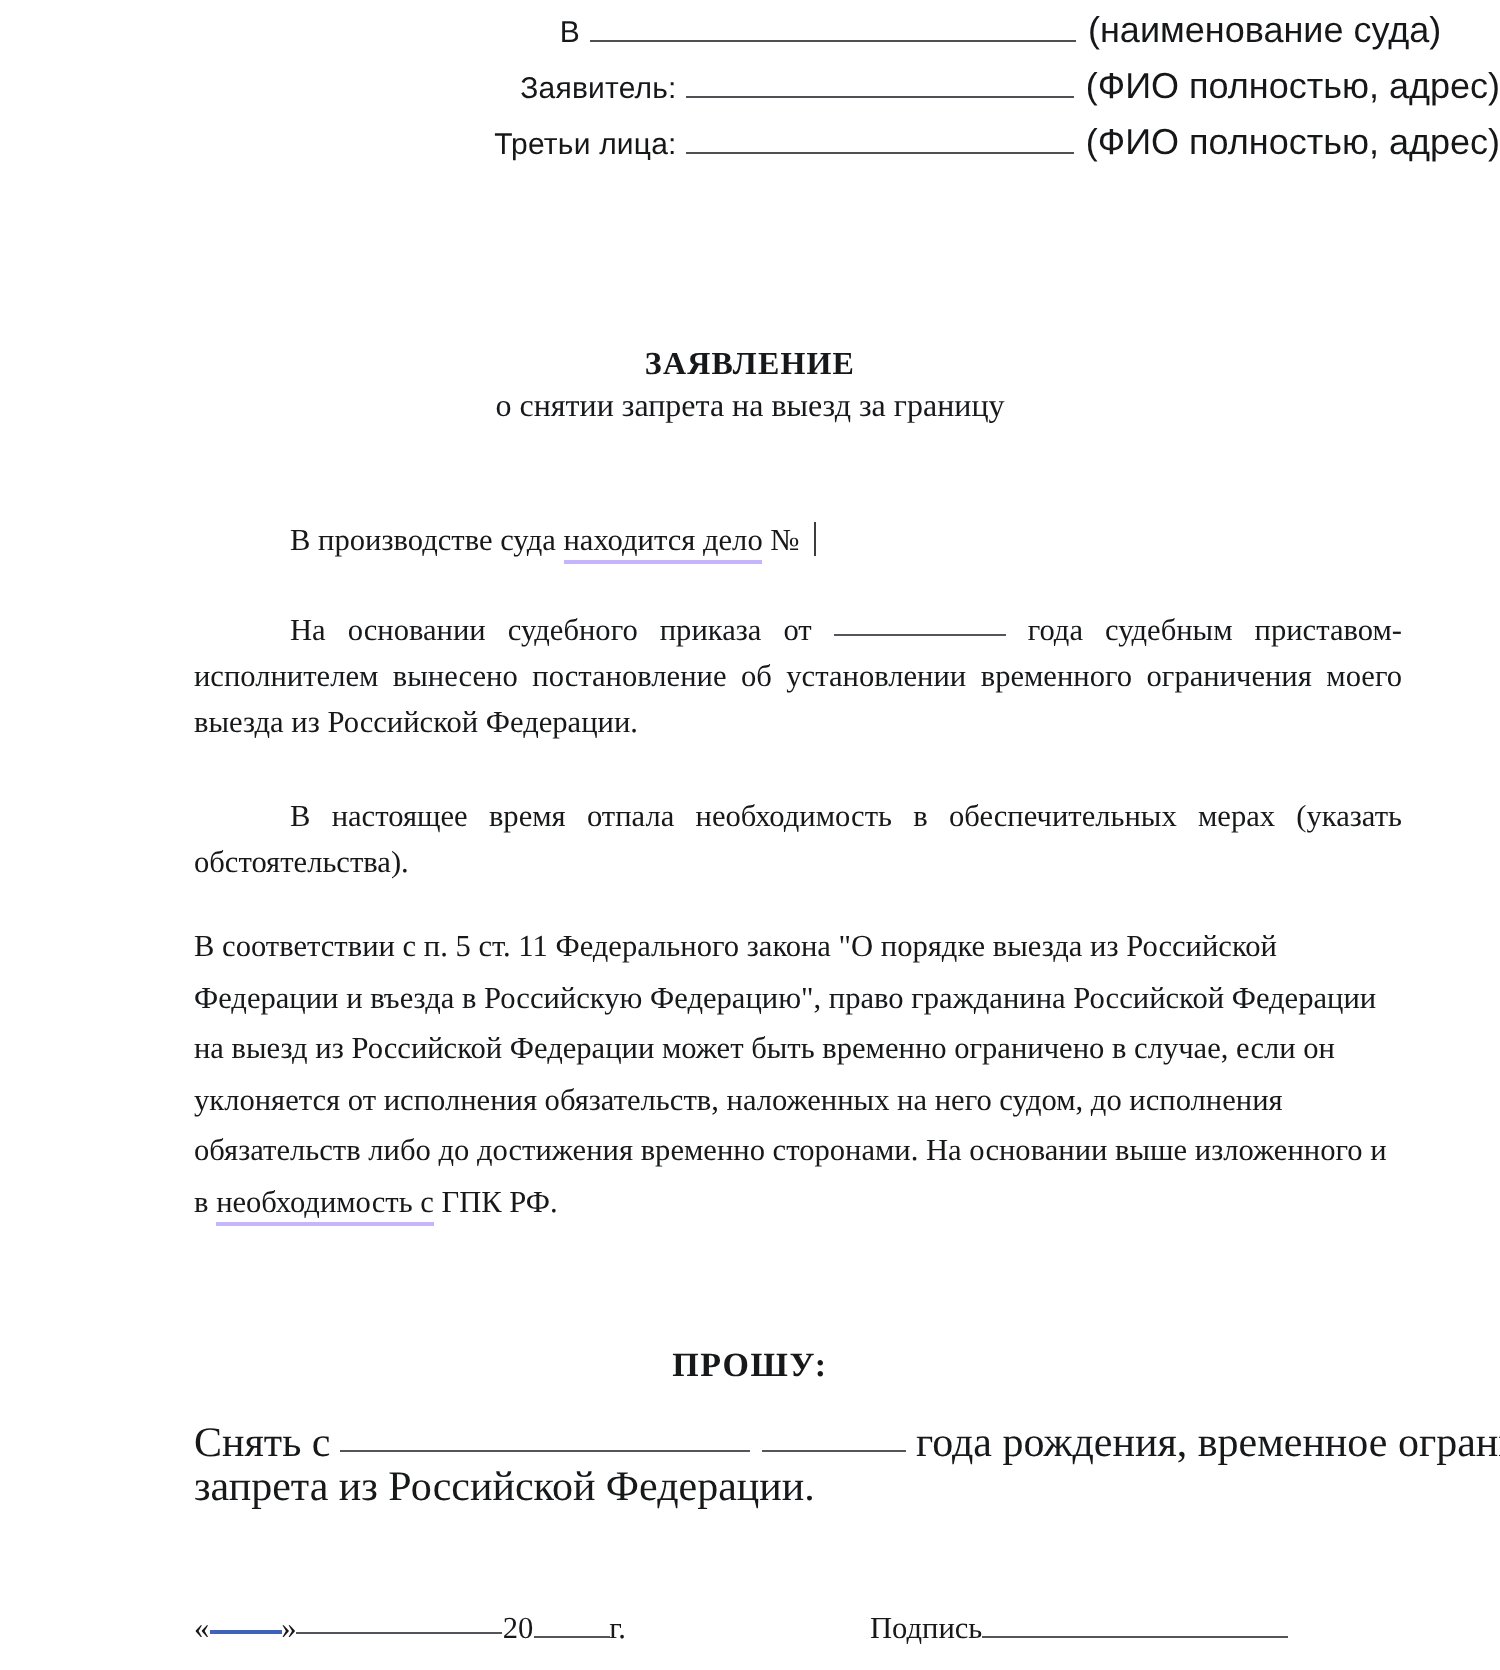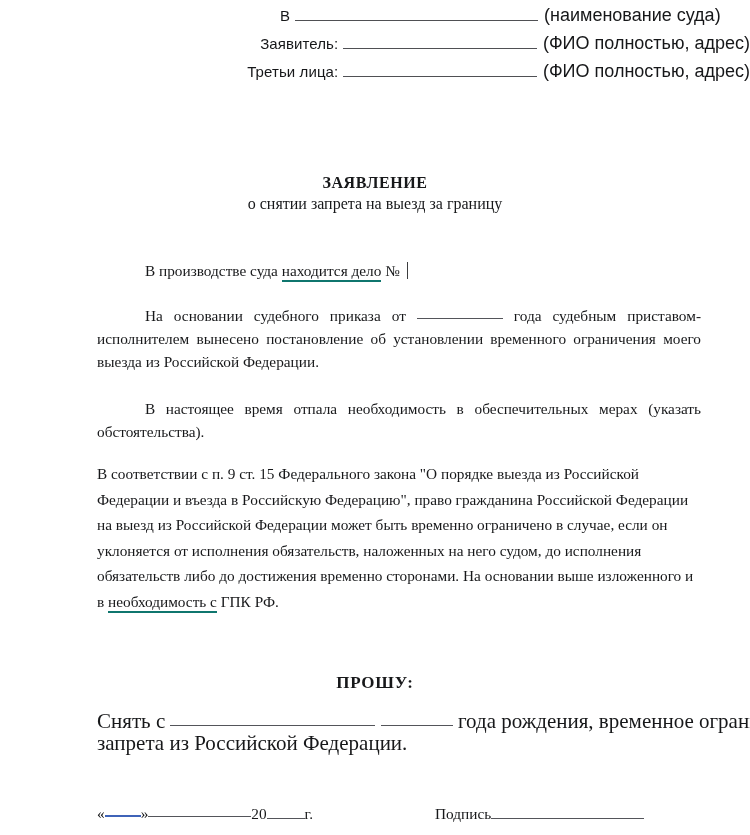--- a/index.html
+++ b/index.html
@@ -104,21 +104,21 @@
     line-height: 23px;
   }
   p.just-normal {
     text-align: justify;
   }
   p.indent {
     text-indent: 48px;
   }
 
   .spellrun {
-    border-bottom: 2px solid #0f766e;
+    border-bottom: 2px solid #c4b5fd;
     padding-bottom: 1px;
     font-family: Liberation Serif, serif;
   }
   .caret {
     display: inline-block;
     width: 1px;
     height: 17px;
     background: #3c3d3f;
     vertical-align: -3px;
     margin-left: 7px;
@@ -255,21 +255,21 @@
       <span>На основании судебного приказа от </span><span class="blank-inline blank-date"></span><span> года судебным приставом-исполнителем вынесено постановление об установлении временного ограничения моего выезда из Российской Федерации.</span>
     </p>
 
     <div class="gap-2"></div>
 
     <p class="para just-normal indent">В настоящее время отпала необходимость в обеспечительных мерах (указать обстоятельства).</p>
 
     <div class="gap-3"></div>
 
     <div class="stmt-block">
-      <div>В соответствии с п. 9 ст. 15 Федерального закона "О порядке выезда из Российской</div>
+      <div>В соответствии с п. 5 ст. 11 Федерального закона "О порядке выезда из Российской</div>
       <div>Федерации и въезда в Российскую Федерацию", право гражданина Российской Федерации</div>
       <div>на выезд из Российской Федерации может быть временно ограничено в случае, если он</div>
       <div>уклоняется от исполнения обязательств, наложенных на него судом, до исполнения</div>
       <div>обязательств либо до достижения временно сторонами. На основании выше изложенного и</div>
       <div><span>в </span><span class="spellrun">необходимость  с</span><span>  ГПК РФ.</span></div>
     </div>
 
     <div class="gap-2"></div>
 
 

